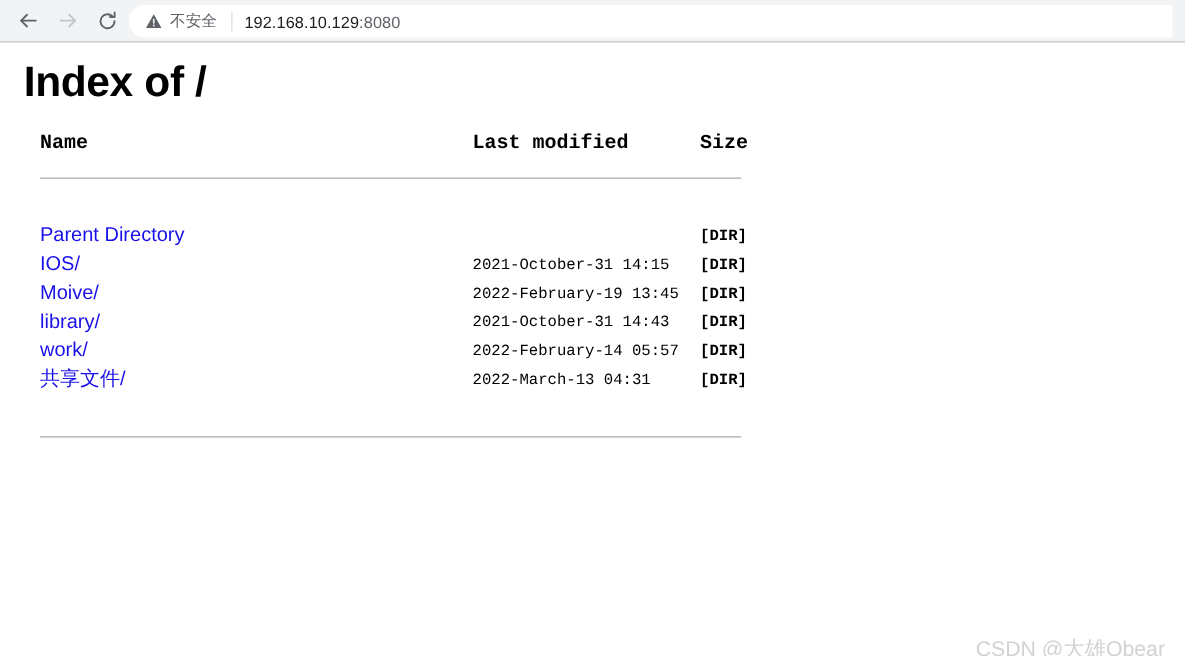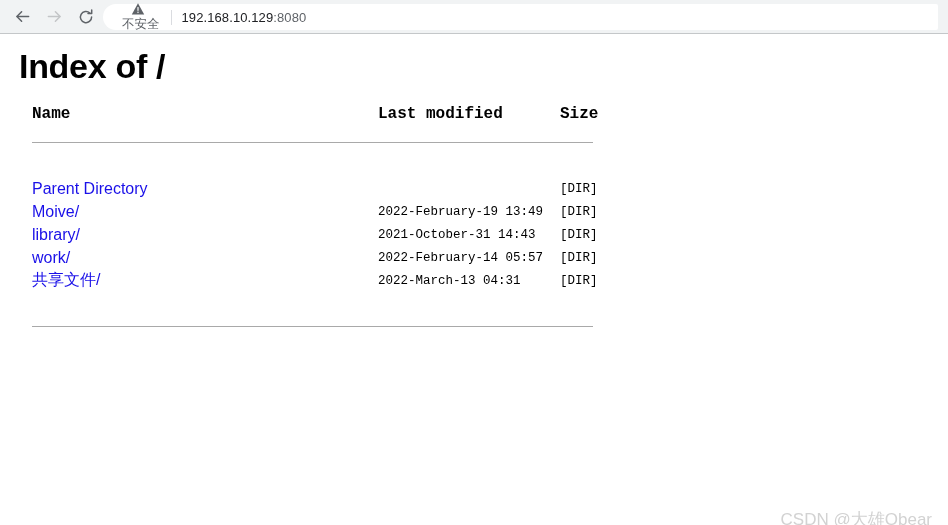--- a/index.html
+++ b/index.html
@@ -55,21 +55,20 @@
   }
   #omnibox-inner {
     display: flex;
     align-items: center;
     height: 100%;
     padding-left: 13px;
   }
   #security-chip {
     display: flex;
     align-items: center;
-    flex-direction: column;
   }
   #warning-triangle-icon {
     width: 14px;
     height: 14px;
     flex: none;
     display: block;
   }
   #security-text {
     font-size: 12.5px;
     color: #5f6368;
@@ -167,20 +166,21 @@
     font-size: 12.5px;
     color: #000000;
     white-space: nowrap;
   }
   .cell-size {
     font-family: "Liberation Mono", monospace;
     font-size: 12.5px;
     color: #000000;
     text-align: right;
     white-space: nowrap;
+    font-weight: bold;
   }
 
   
   #watermark {
     position: absolute;
     right: 16px;
     bottom: 8px;
     font-size: 17px;
     color: #d2d2d2;
     font-family: "Liberation Sans", sans-serif;
@@ -265,22 +265,27 @@
         </tr>
       </thead>
       <tbody id="listing-body" data-name="directory-listing-body">
 
       <tr data-name="table-row">
             <td class="cell-name" data-name="cell-name"><a data-name="directory-link" href="#">Parent Directory</a></td>
             <td class="cell-date" data-name="cell-last-modified"></td>
             <td class="cell-size" data-name="cell-size">[DIR]</td>
           </tr>
           <tr data-name="table-row">
+            <td class="cell-name" data-name="cell-name"><a data-name="directory-link" href="#">IOS/</a></td>
+            <td class="cell-date" data-name="cell-last-modified">2021-October-31 14:15</td>
+            <td class="cell-size" data-name="cell-size">[DIR]</td>
+          </tr>
+          <tr data-name="table-row">
             <td class="cell-name" data-name="cell-name"><a data-name="directory-link" href="#">Moive/</a></td>
-            <td class="cell-date" data-name="cell-last-modified">2022-February-19 13:49</td>
+            <td class="cell-date" data-name="cell-last-modified">2022-February-19 13:45</td>
             <td class="cell-size" data-name="cell-size">[DIR]</td>
           </tr>
           <tr data-name="table-row">
             <td class="cell-name" data-name="cell-name"><a data-name="directory-link" href="#">library/</a></td>
             <td class="cell-date" data-name="cell-last-modified">2021-October-31 14:43</td>
             <td class="cell-size" data-name="cell-size">[DIR]</td>
           </tr>
           <tr data-name="table-row">
             <td class="cell-name" data-name="cell-name"><a data-name="directory-link" href="#">work/</a></td>
             <td class="cell-date" data-name="cell-last-modified">2022-February-14 05:57</td>

